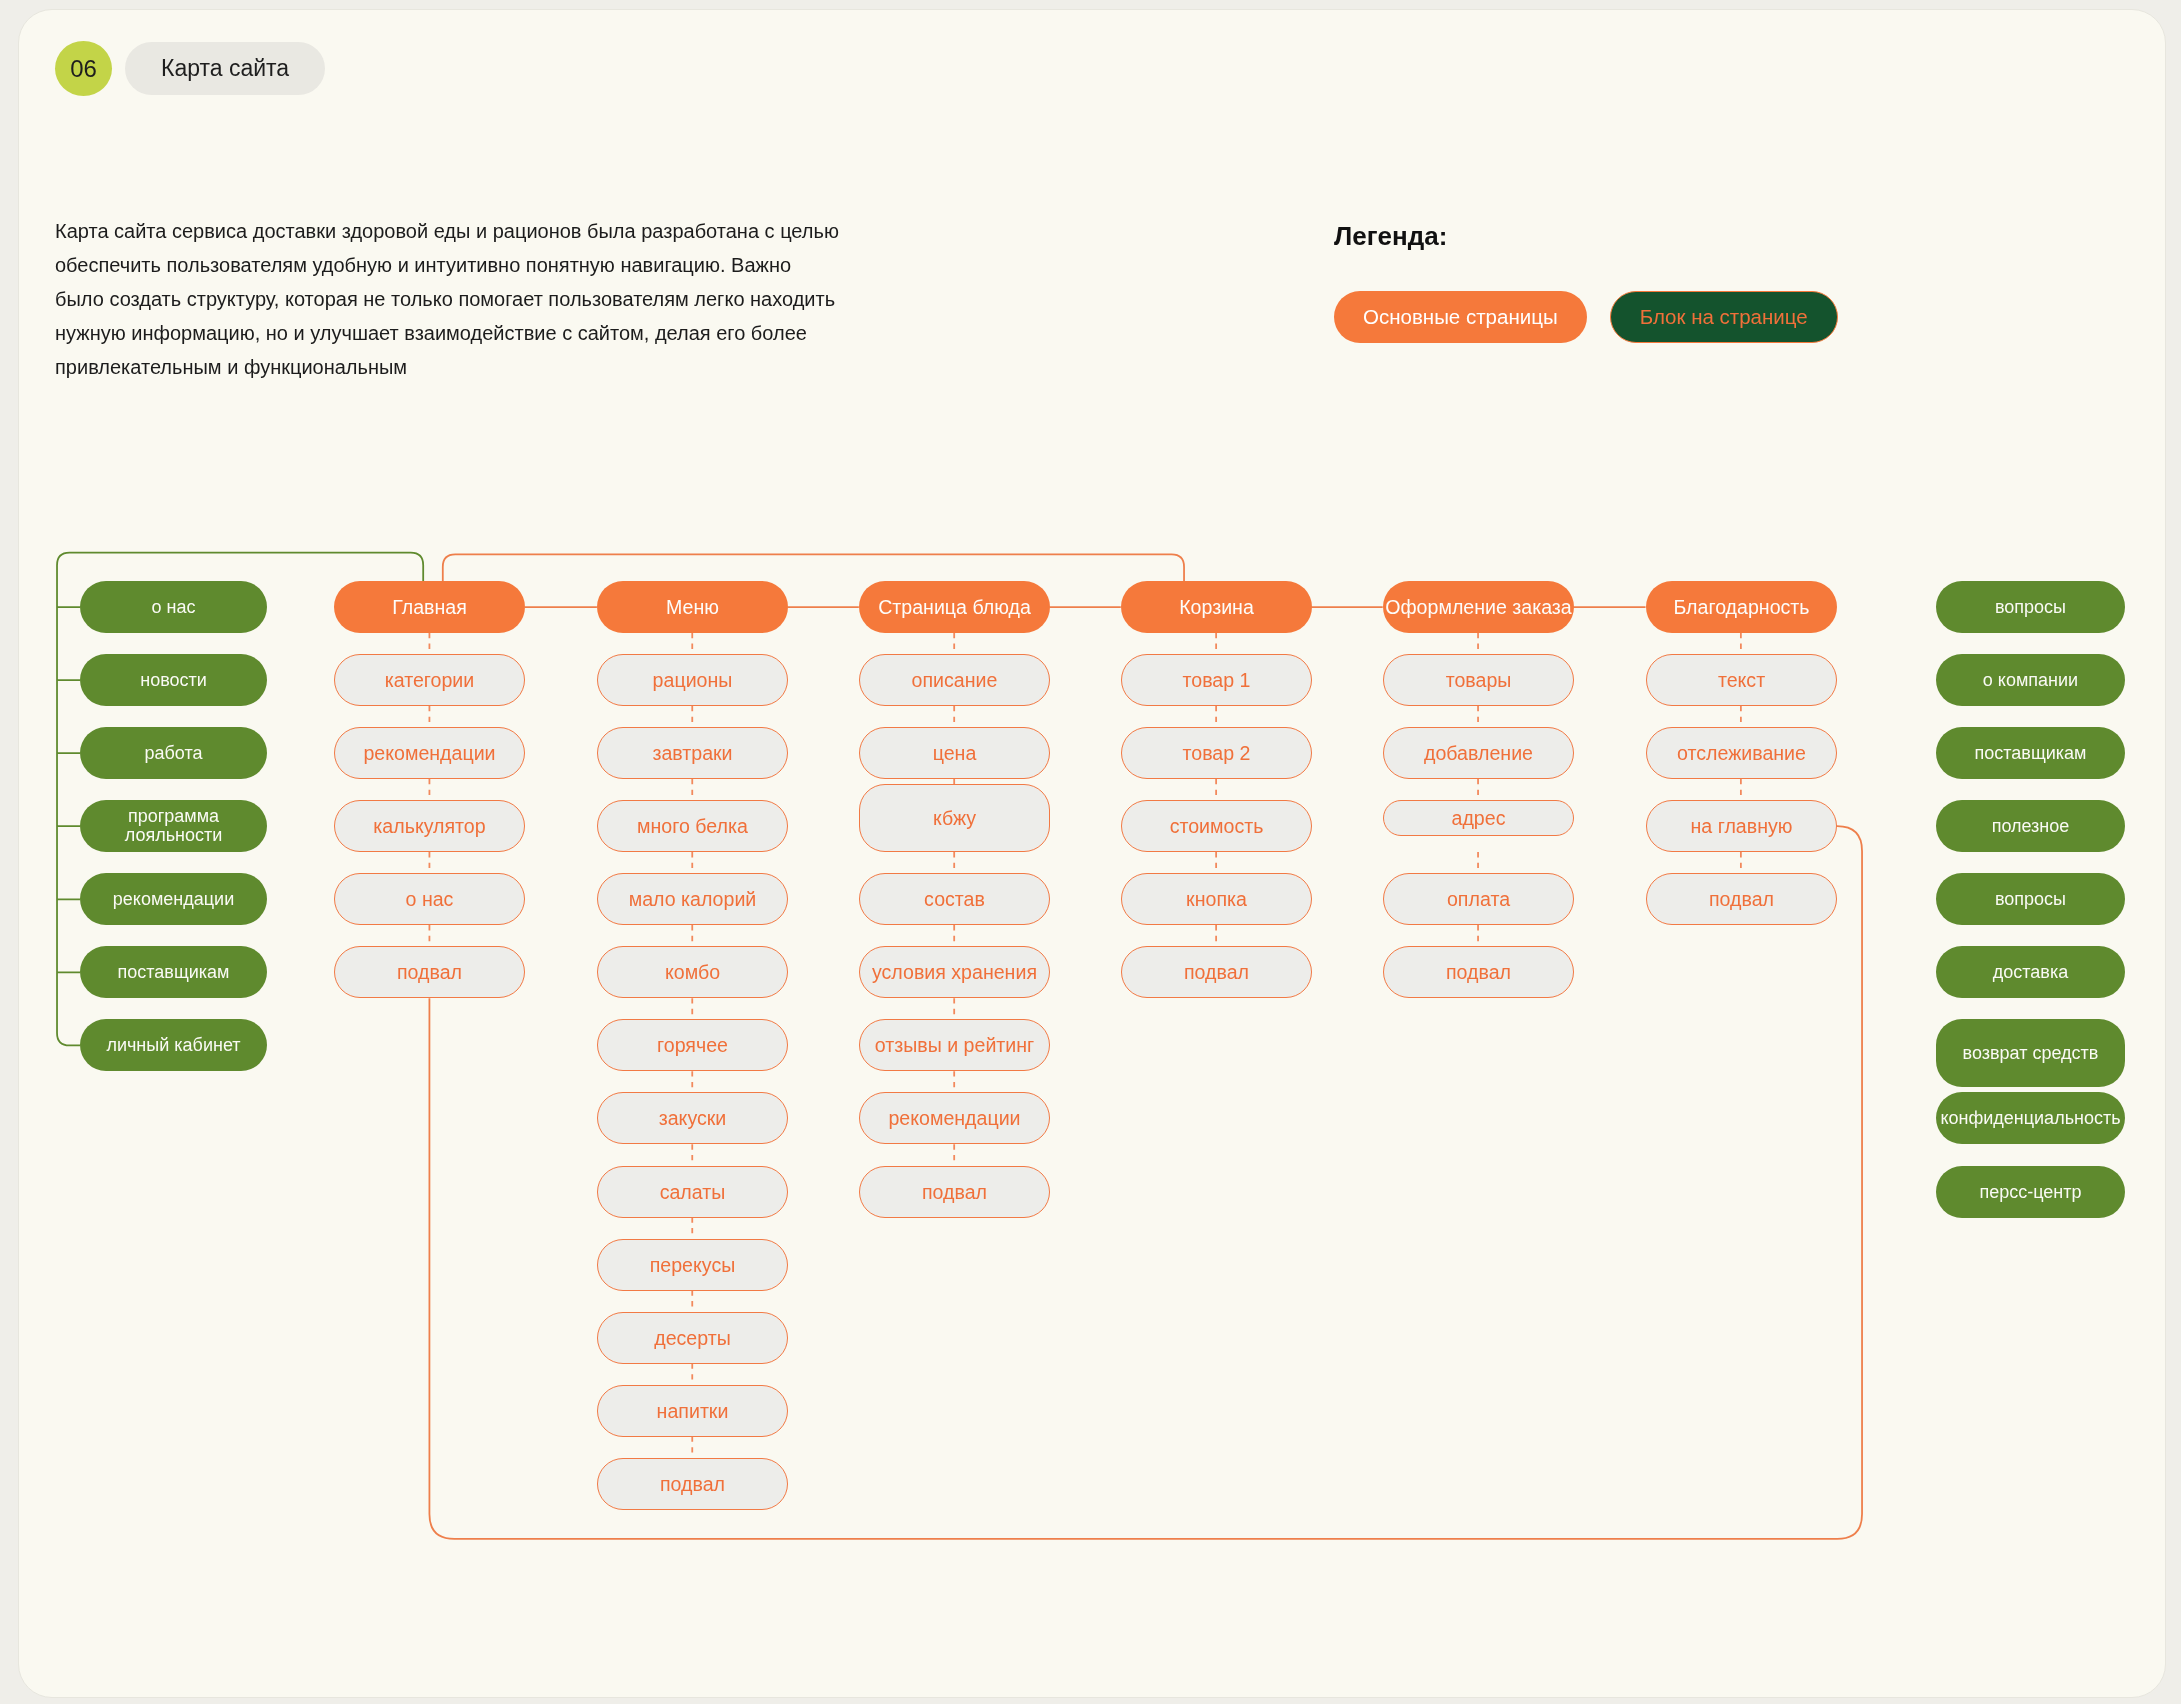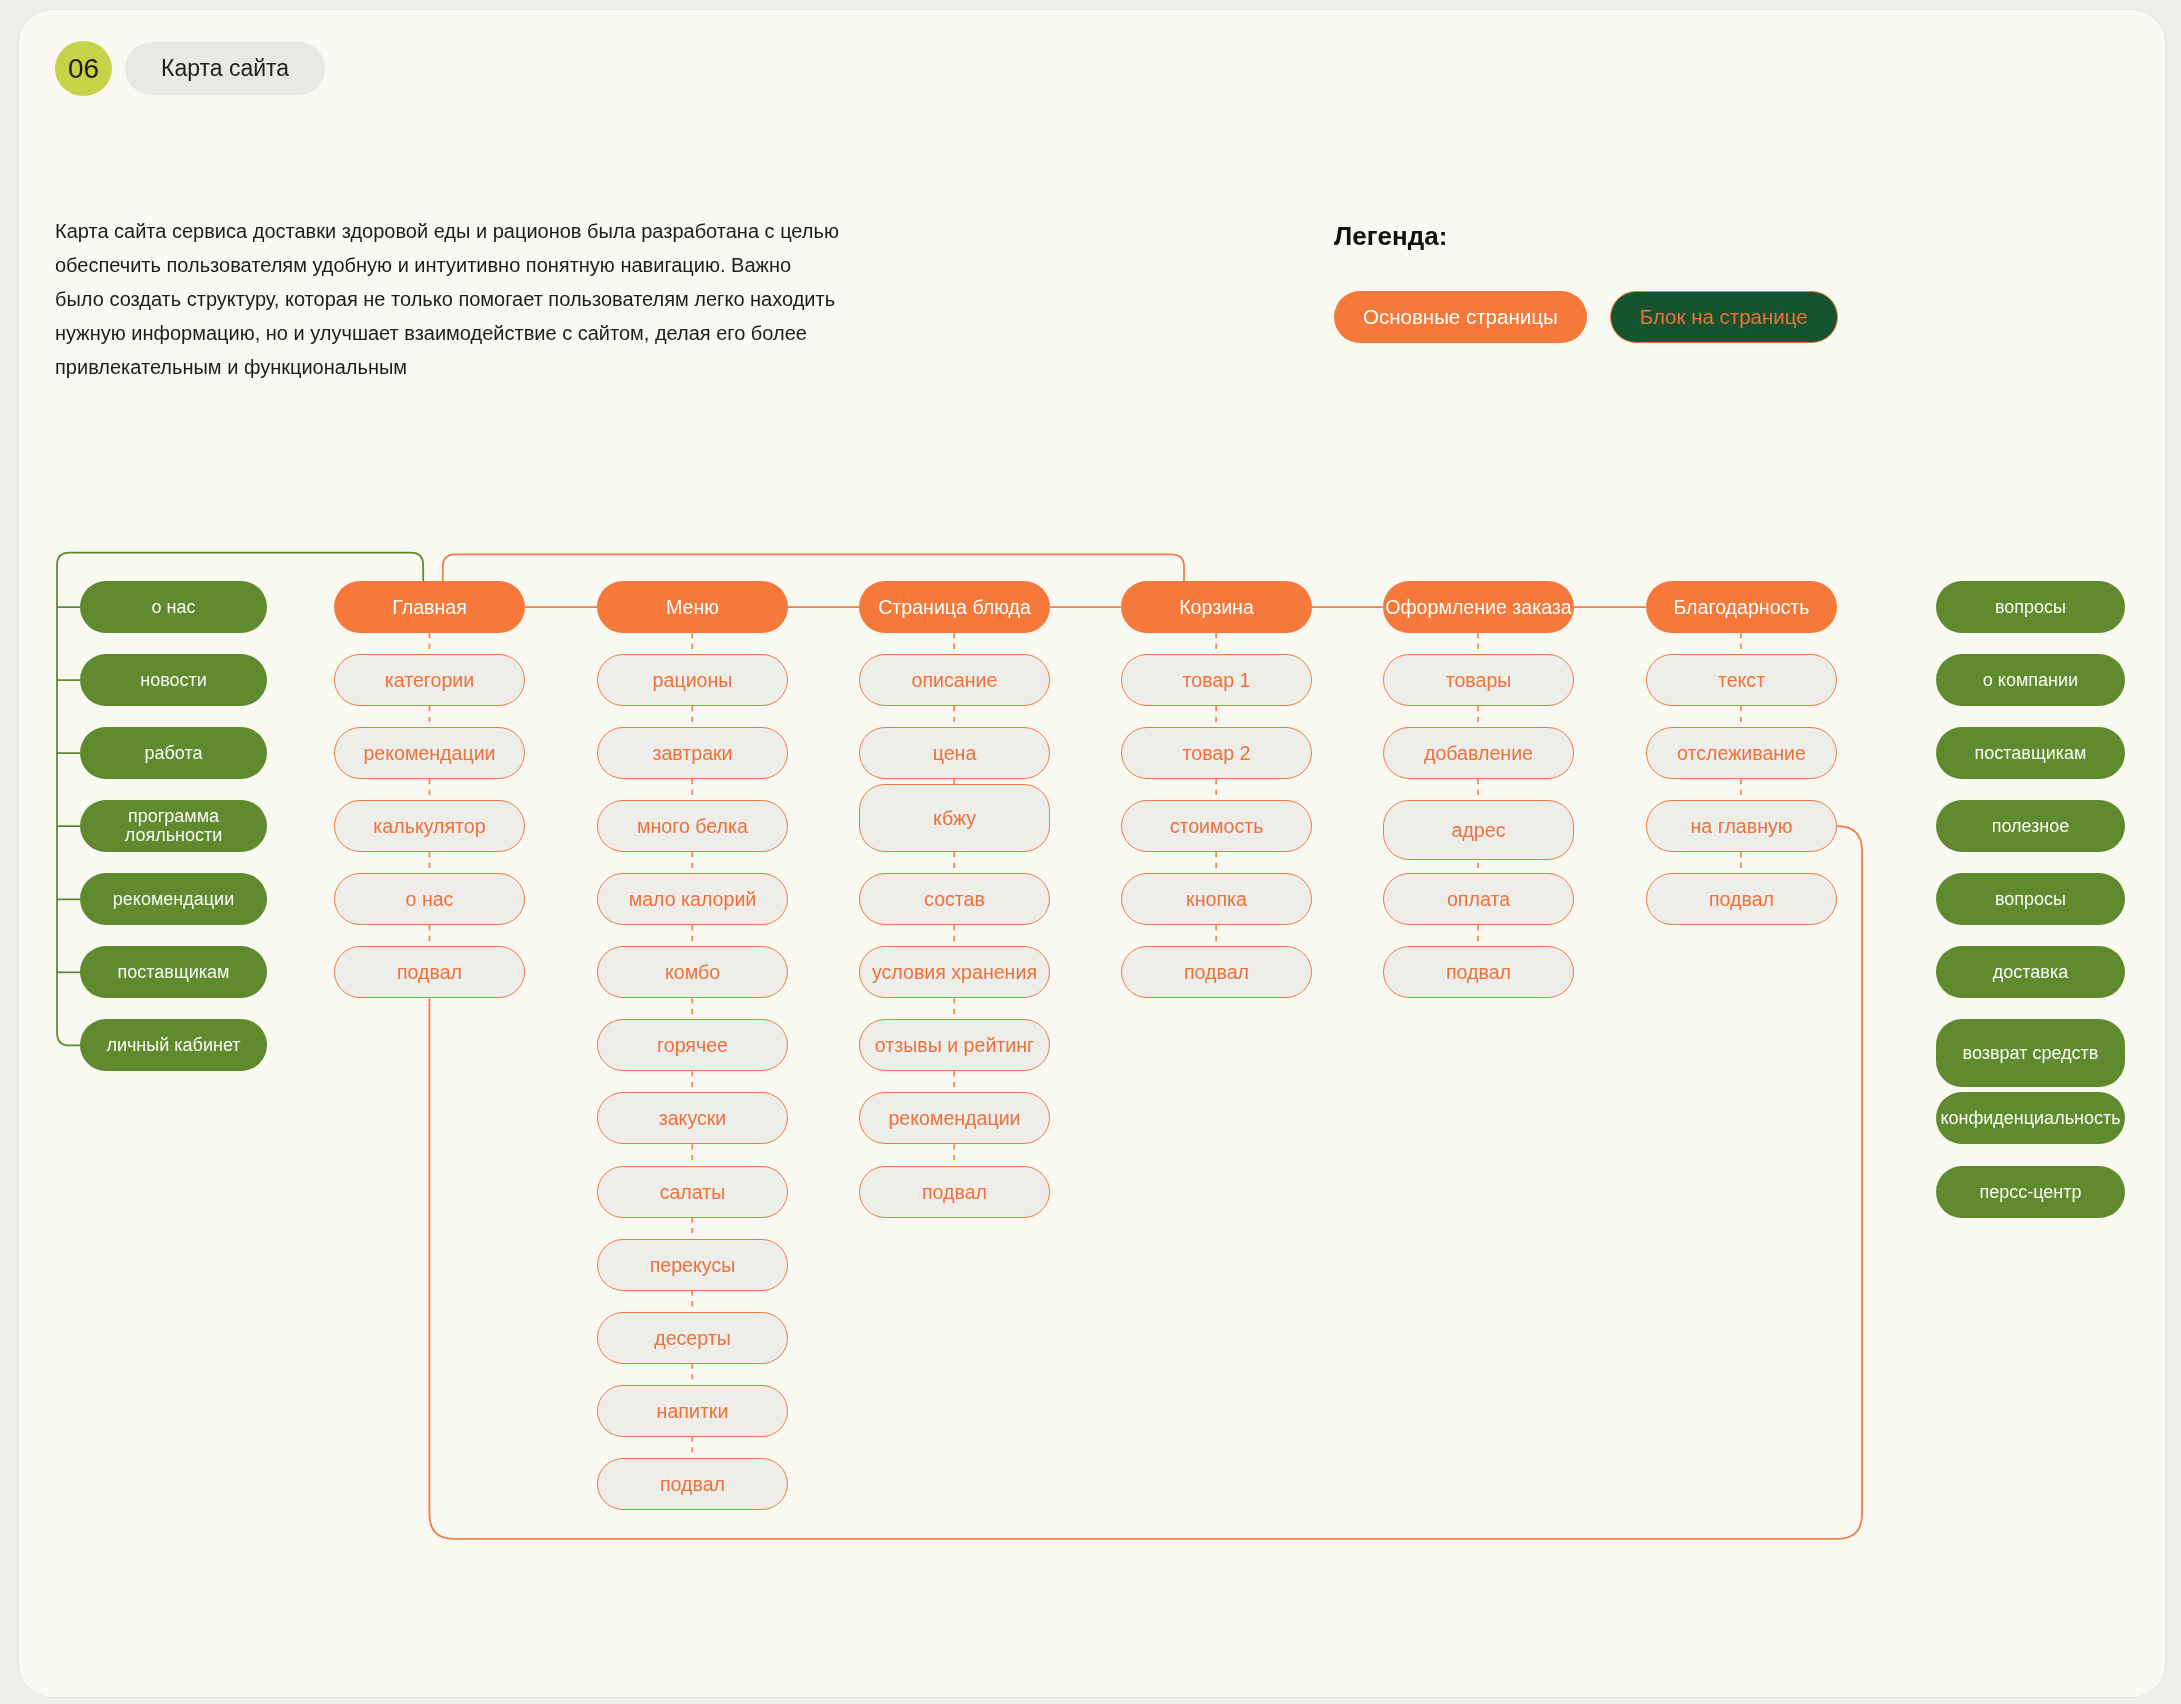--- a/index.html
+++ b/index.html
@@ -8,21 +8,21 @@
     background:#EFEEE9;
     font-family:"Liberation Sans","DejaVu Sans",sans-serif;
     -webkit-font-smoothing:antialiased;
   }
   .card{
     position:absolute;left:18px;top:9px;width:2146px;height:1687px;
     background:#FAF9F1;border:0.9px solid #E7E6DE;border-radius:34px;
   }
   .badge{
     position:absolute;left:55px;top:41px;width:57px;height:55px;border-radius:50%;
-    background:#C3D448;color:#1E1E1E;font-size:28px;font-weight:500;
+    background:#C3D448;color:#1E1E1E;font-size:24px;font-weight:500;
     display:flex;align-items:center;justify-content:center;z-index:3;
   }
   .title-pill{
     position:absolute;left:125px;top:42px;height:53px;border-radius:27px;
     background:#E9E8E2;color:#1E1E1E;font-size:23px;
     display:flex;align-items:center;justify-content:center;padding:0 36px;z-index:3;
   }
   .description{
     position:absolute;left:55px;top:214px;width:784px;margin:0;
     font-size:20px;line-height:34px;color:#1C1C1C;z-index:3;
@@ -125,21 +125,21 @@
     <div class="pill block" style="left: 859px; top: 1166px; width: 191px; height: 52px;">подвал</div>
     <div class="pill head" style="left: 1121px; top: 581px; width: 191px; height: 52px;">Корзина</div>
     <div class="pill block" style="left: 1121px; top: 654px; width: 191px; height: 52px;">товар 1</div>
     <div class="pill block" style="left: 1121px; top: 727px; width: 191px; height: 52px;">товар 2</div>
     <div class="pill block" style="left: 1121px; top: 800px; width: 191px; height: 52px;">стоимость</div>
     <div class="pill block" style="left: 1121px; top: 873px; width: 191px; height: 52px;">кнопка</div>
     <div class="pill block" style="left: 1121px; top: 946px; width: 191px; height: 52px;">подвал</div>
     <div class="pill head" style="left: 1383px; top: 581px; width: 191px; height: 52px;">Оформление заказа</div>
     <div class="pill block" style="left: 1383px; top: 654px; width: 191px; height: 52px;">товары</div>
     <div class="pill block" style="left: 1383px; top: 727px; width: 191px; height: 52px;">добавление</div>
-    <div class="pill block" style="left: 1383px; top: 800px; width: 191px; height: 60px;">адрес</div>
+    <div class="pill block" style="left: 1383px; top: 800px; width: 191px; height: 36px;">адрес</div>
     <div class="pill block" style="left: 1383px; top: 873px; width: 191px; height: 52px;">оплата</div>
     <div class="pill block" style="left: 1383px; top: 946px; width: 191px; height: 52px;">подвал</div>
     <div class="pill head" style="left: 1646px; top: 581px; width: 191px; height: 52px;">Благодарность</div>
     <div class="pill block" style="left: 1646px; top: 654px; width: 191px; height: 52px;">текст</div>
     <div class="pill block" style="left: 1646px; top: 727px; width: 191px; height: 52px;">отслеживание</div>
     <div class="pill block" style="left: 1646px; top: 800px; width: 191px; height: 52px;">на главную</div>
     <div class="pill block" style="left: 1646px; top: 873px; width: 191px; height: 52px;">подвал</div>
   </div>
 
 

